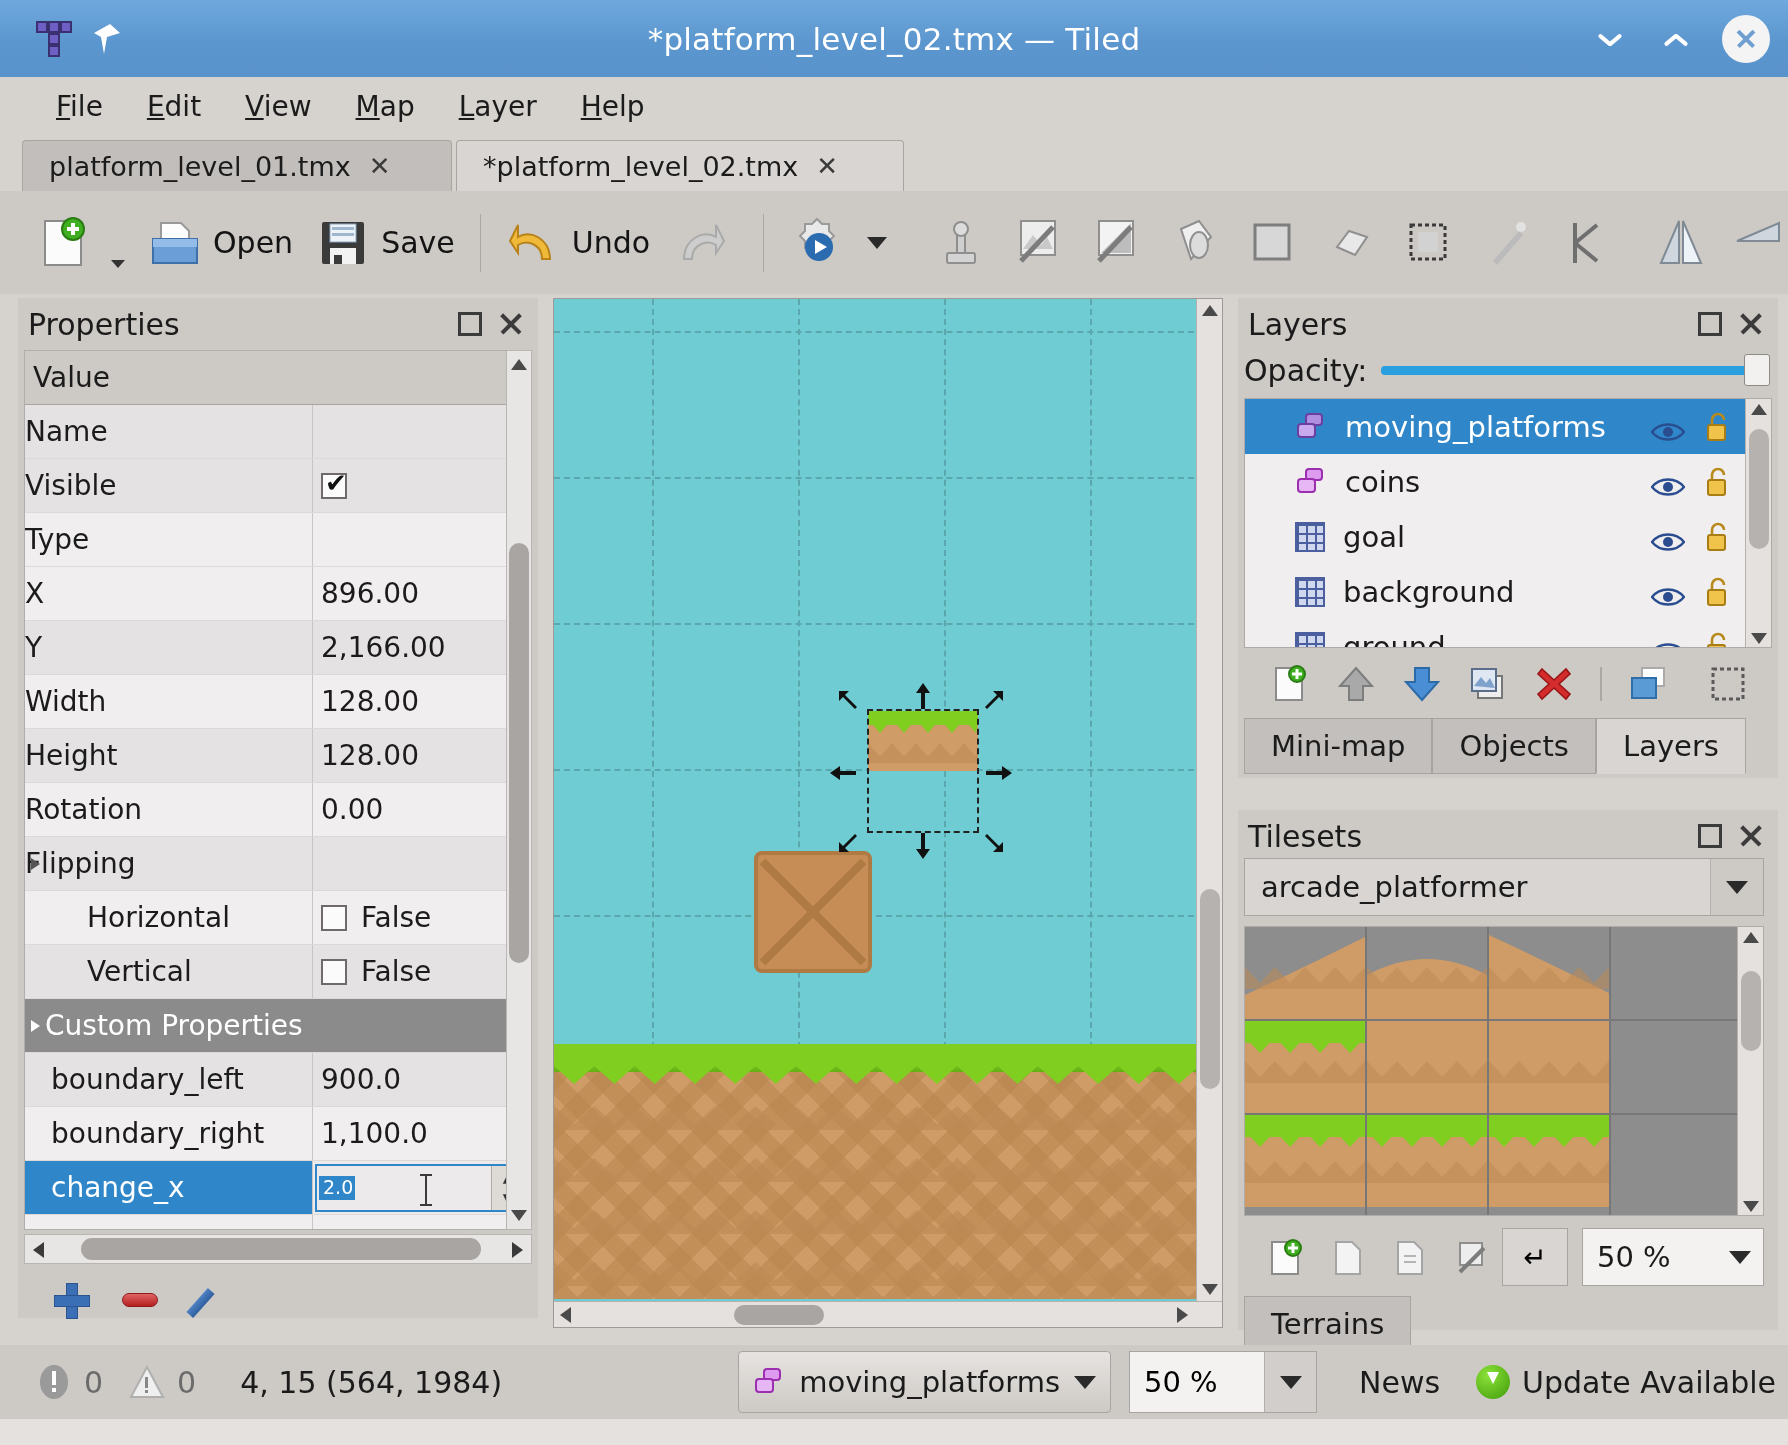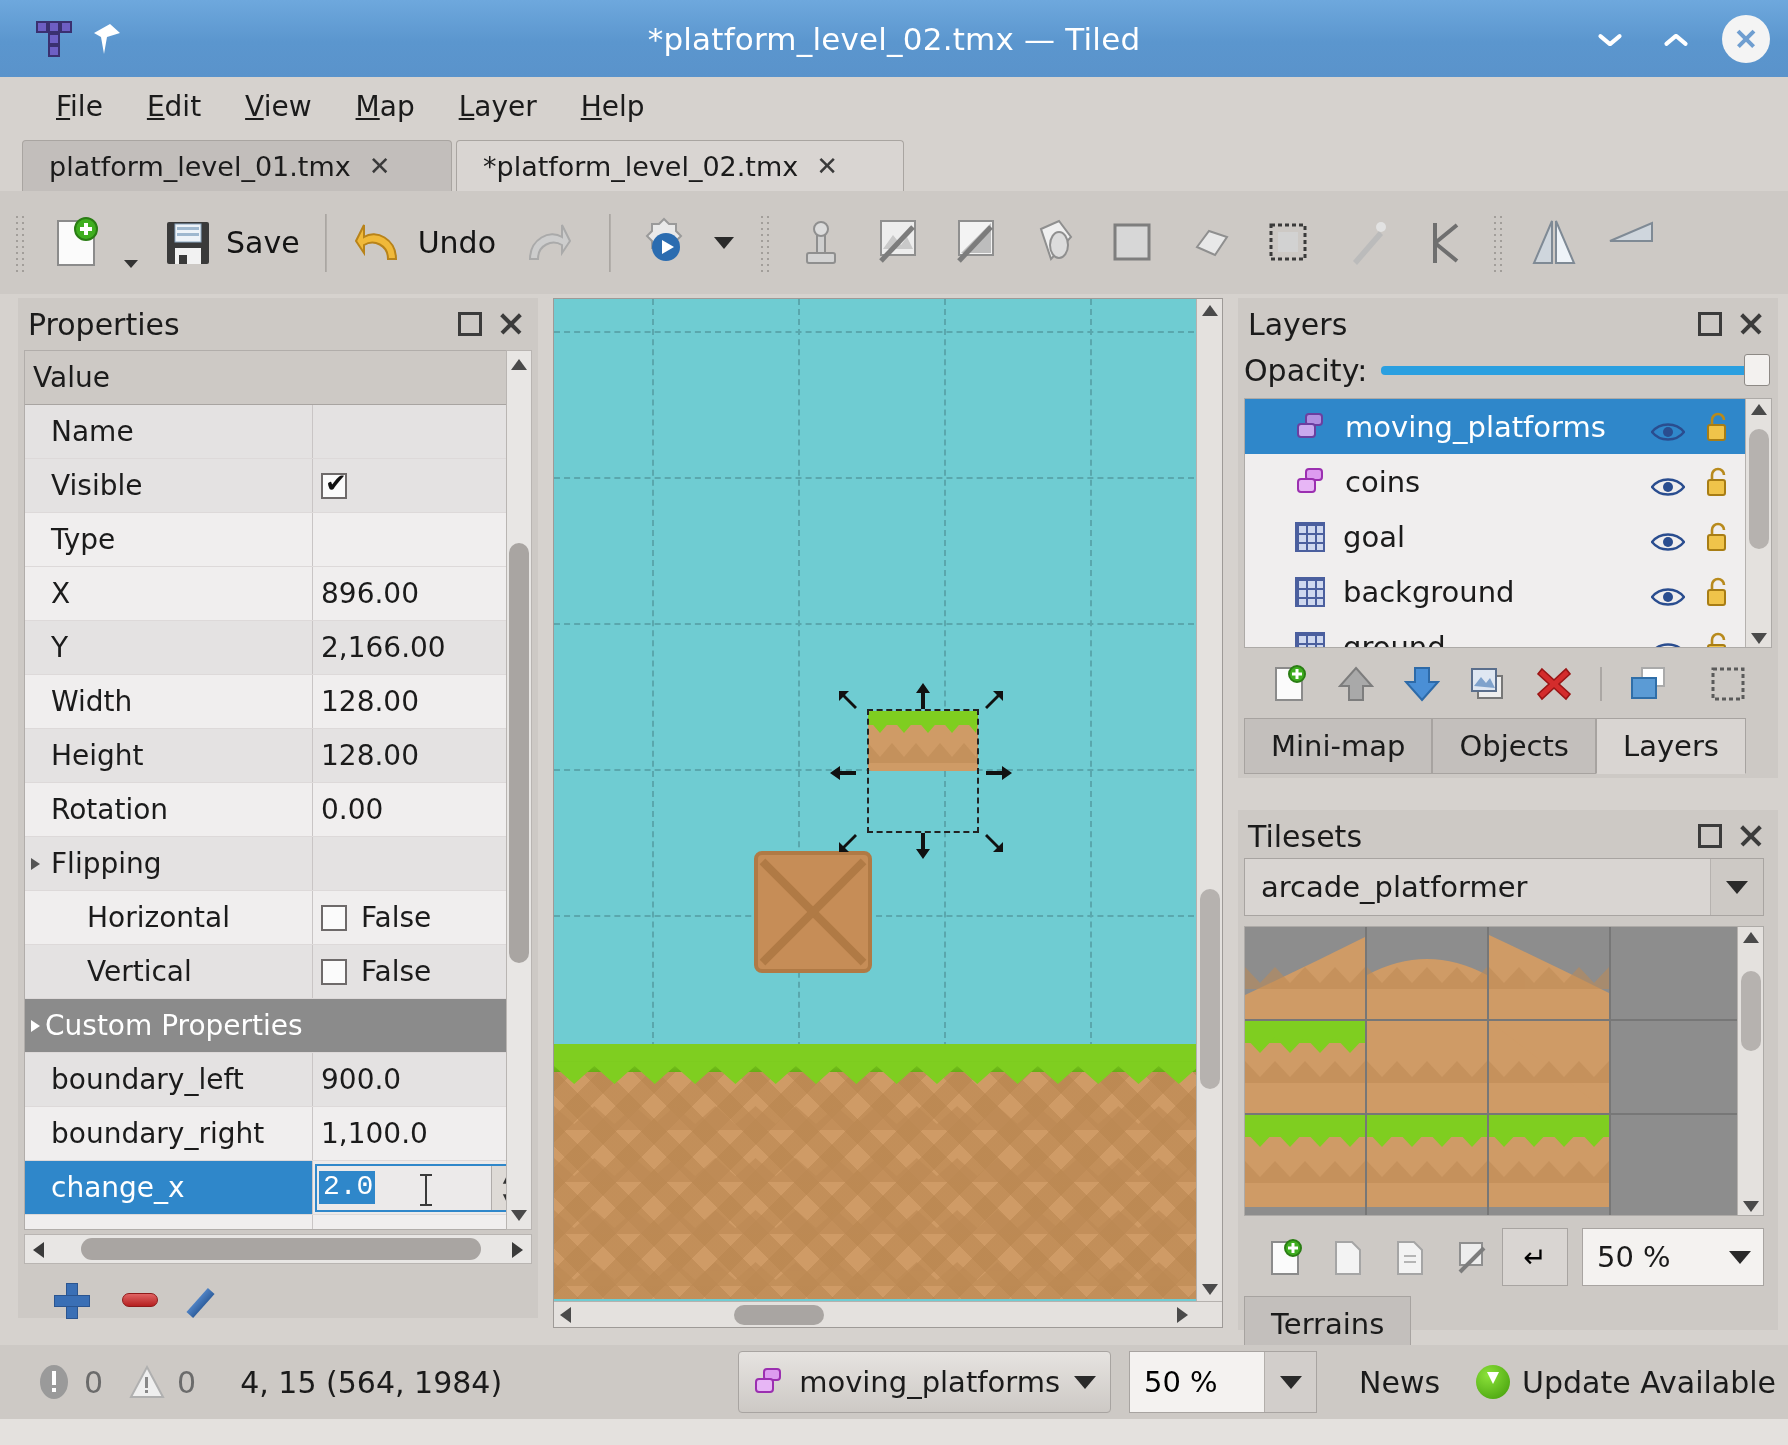--- a/index.html
+++ b/index.html
@@ -83,37 +83,37 @@
   .close-ic:before{transform:rotate(45deg);} .close-ic:after{transform:rotate(-45deg);}
 
   .ptable{ position:absolute; left:6px; top:52px; width:508px; height:880px; background:#eceaea;
            border:1px solid #b1adaa; overflow:hidden;}
   .phead{ display:flex; height:54px; background:#cdc9c5; border-bottom:1px solid #a8a4a1;}
   .phead div{ font-size:28px; color:#1b1b1b; display:flex; align-items:center; padding-left:8px;}
   .ph-a{ width:288px; border-right:1px solid #a8a4a1;}
   .ph-b{ flex:1; }
   .prow{ display:flex; height:54px; border-bottom:1px solid #ddd9d9; }
   .prow .pc-a{ width:288px; border-right:1px solid #c9c5c5; display:flex; align-items:center;
-               font-size:28px; color:#1b1b1b; padding-left:26px;}
+               font-size:28px; color:#1b1b1b; }
   .prow .pc-b{ flex:1; display:flex; align-items:center; font-size:28px; color:#1b1b1b; padding-left:8px;}
   .prow.odd{ background:#e4e2e2; }
   .prow.even{ background:#f0eeee; }
   .prow.indent .pc-a{ padding-left:62px; }
   .prow.group { background:#8b8b8b; }
   .prow.group .pc-a{ color:#ffffff; border-right:none; padding-left:20px; font-size:28px;}
   .prow.group .pc-b{ background:#8b8b8b; }
   .prow.sel .pc-a{ background:#2f87ca; color:#fff; }
   .chk{ width:26px; height:26px; border:2px solid #6e6a6a; background:#fbfbfb; position:relative; display:inline-block;}
   .chk.on:after{ content:"✔"; position:absolute; left:2px; top:-7px; font-size:26px; color:#111; }
   .cellflex{ display:flex; align-items:center; gap:14px;}
   .arrowmark{ position:absolute; left:6px; width:0;height:0;
               border-left:9px solid #555; border-top:6px solid transparent; border-bottom:6px solid transparent;}
   .spinbox{ position:relative; flex:1; height:48px; margin:0 4px 0 0; background:#eceaea;
             border:2px solid #2f87ca; display:flex; align-items:center;}
-  .spin-val{ background:#2f87ca; color:#fff; font-size:28px; padding:0 2px 2px 4px; margin-left:2px;font-family:Liberation Mono, monospace;}
+  .spin-val{ background:#2f87ca; color:#fff; font-size:19px; padding:0 2px 2px 4px; margin-left:2px;}
   .caret-i{ position:absolute; left:108px; top:8px; width:2px; height:32px; background:#3a3a3a;}
   .caret-i:before,.caret-i:after{content:"";position:absolute;left:-5px;width:12px;height:2px;background:#3a3a3a;}
   .caret-i:before{top:0;} .caret-i:after{bottom:0;}
   .spin-btns{ position:absolute; right:0; top:0; width:34px; height:44px; background:#dedad6;
               border-left:1px solid #b0acaa; display:flex; flex-direction:column;}
   .spin-btns span{ flex:1; display:flex; align-items:center; justify-content:center; font-size:15px; color:#333;}
 
   .pscroll-v{ position:absolute; right:6px; top:52px; width:26px; height:880px; background:#e8e6e4; border:1px solid #b9b5b2;}
   .pscroll-v .thumb{ position:absolute; left:2px; top:192px; width:20px; height:420px; background:#a9a5a2; border-radius:10px;}
   .pscroll-v .ar{ position:absolute; left:4px; width:0;height:0;border-left:8px solid transparent;border-right:8px solid transparent;}
@@ -301,20 +301,30 @@
           <path d="M10 6 h26 l10 10 v34 h-36 z" fill="#fbfbfb" stroke="#8b8b8b" stroke-width="2"></path>
           <path d="M36 6 l10 10 h-10 z" fill="#dcdcdc" stroke="#8b8b8b" stroke-width="2"></path>
           <circle cx="38" cy="14" r="11" fill="#3fae20" stroke="#2a7d14" stroke-width="2"></circle>
           <path d="M38 8 v12 M32 14 h12" stroke="#fff" stroke-width="4"></path>
         </svg>
       </span>
       <span style="width:0;overflow:hidden"></span>
       <span style="width:0;height:0;border-left:7px solid transparent;border-right:7px solid transparent;border-top:8px solid #333;align-self:flex-end;margin-bottom:16px"></span>
     </div>
 
+    <div class="tbtn">
+      <span class="ticon">
+        <svg width="56" height="56" viewBox="0 0 56 56">
+          <path d="M14 8 h20 l8 8 v14 h-28 z" fill="#fdfdfd" stroke="#9a9a9a" stroke-width="2"></path>
+          <path d="M6 24 h44 v24 h-44 z" fill="#6b9ed6" stroke="#3f6fa8" stroke-width="2"></path>
+          <path d="M6 24 h44 v8 h-44 z" fill="#93bde8"></path>
+        </svg>
+      </span>
+      <span class="lbl">Open</span>
+    </div>
 
     <div class="tbtn">
       <span class="ticon">
         <svg width="56" height="56" viewBox="0 0 56 56">
           <rect x="7" y="7" width="42" height="42" rx="2" fill="#3a3a3a"></rect>
           <rect x="15" y="9" width="26" height="18" fill="#eef3f8" stroke="#8aa6c0"></rect>
           <rect x="17" y="12" width="22" height="3" fill="#9fb8cf"></rect>
           <rect x="17" y="18" width="22" height="3" fill="#9fb8cf"></rect>
           <rect x="15" y="33" width="26" height="16" fill="#f2f2f2"></rect>
           <rect x="19" y="40" width="8" height="9" fill="#3a3a3a"></rect>

